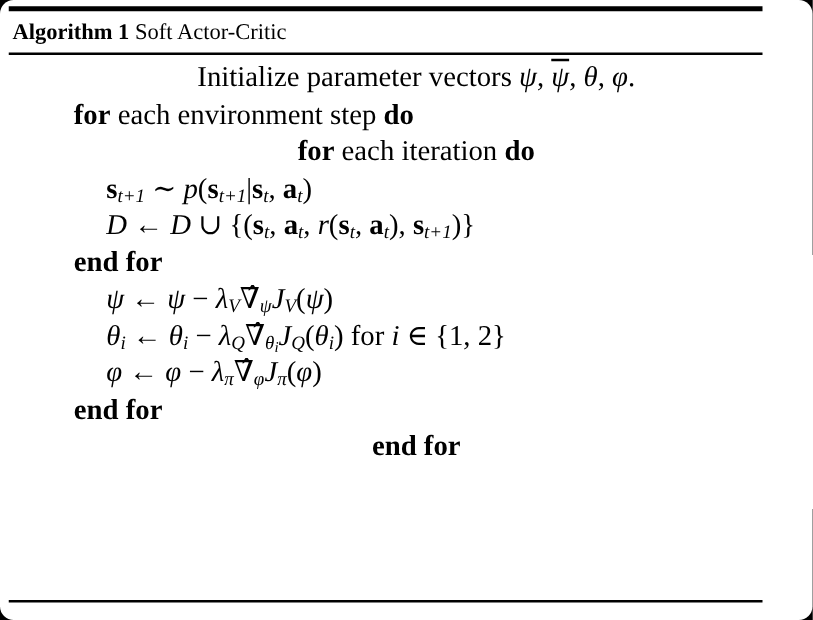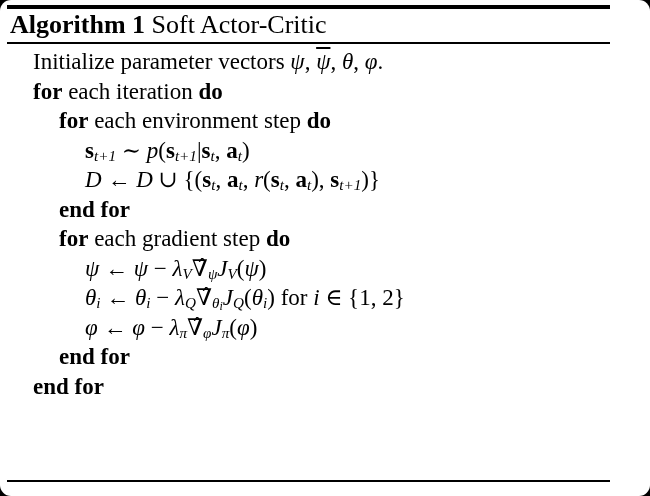--- a/index.html
+++ b/index.html
@@ -27,39 +27,39 @@
     width: 603px;
     background: #000000;
   }
   .rule-top    { top: 5px;   height: 4px; }
   .rule-mid    { top: 42px;  height: 2px; }
   .rule-bottom { top: 480px; height: 2px; }
   .algo-header {
     position: absolute;
     left: 10px;
     top: 11px;
-    font-size: 26px;
+    font-size: 18px;
     line-height: 28px;
     white-space: nowrap;
   }
   .algo-label { font-weight: bold; }
   .algo-title { font-weight: normal; }
   .algo-body {
     position: absolute;
     left: 33px;
     top: 47px;
     width: 600px;
   }
   .line {
     font-size: 23px;
     line-height: 29.5px;
     height: 29.5px;
     white-space: nowrap;
   }
-  .indent-0 { padding-left: 0; }
+  .indent-0 { padding-left: 0; text-align: center; }
   .indent-1 { padding-left: 26px; }
   .indent-2 { padding-left: 52px; }
   .seg-r  { font-style: normal; }
   .seg-b  { font-weight: bold; }
   .seg-i  { font-style: italic; }
   .seg-mb { font-weight: bold; font-style: normal; }
   .seg-ov { font-style: italic; text-decoration: overline; }
   .seg-cal{ font-style: italic; }
   .sub1 { font-size: 66%; vertical-align: -0.22em; letter-spacing: 0; }
   .sub2 { font-size: 52%; vertical-align: -0.45em; }
@@ -68,26 +68,25 @@
 <body>
 
 <div class="sheet">
   <div class="rule rule-top"></div>
   <div class="algo-header">
     <span class="algo-label">Algorithm 1</span><span class="algo-title"> Soft Actor-Critic</span>
   </div>
   <div class="rule rule-mid"></div>
   <div class="algo-body" id="algo-body">
       <div class="line indent-0"><span class="seg-r">Initialize parameter vectors </span><span class="seg-i">ψ</span><span class="seg-r">, </span><span class="seg-ov">ψ</span><span class="seg-r">, </span><span class="seg-i">θ</span><span class="seg-r">, </span><span class="seg-i">φ</span><span class="seg-r">.</span></div>
+      <div class="line indent-1"><span class="seg-b">for</span><span class="seg-r"> each environment step </span><span class="seg-b">do</span></div>
       <div class="line indent-0"><span class="seg-b">for</span><span class="seg-r"> each iteration </span><span class="seg-b">do</span></div>
-      <div class="line indent-1"><span class="seg-b">for</span><span class="seg-r"> each environment step </span><span class="seg-b">do</span></div>
       <div class="line indent-2"><span class="seg-mb">s</span><span class="seg-i sub1">t+1</span><span class="seg-r"> ∼ </span><span class="seg-i">p</span><span class="seg-r">(</span><span class="seg-mb">s</span><span class="seg-i sub1">t+1</span><span class="seg-r">|</span><span class="seg-mb">s</span><span class="seg-i sub1">t</span><span class="seg-r">, </span><span class="seg-mb">a</span><span class="seg-i sub1">t</span><span class="seg-r">)</span></div>
       <div class="line indent-2"><span class="seg-cal">D</span><span class="seg-r"> ← </span><span class="seg-cal">D</span><span class="seg-r"> ∪ {(</span><span class="seg-mb">s</span><span class="seg-i sub1">t</span><span class="seg-r">, </span><span class="seg-mb">a</span><span class="seg-i sub1">t</span><span class="seg-r">, </span><span class="seg-i">r</span><span class="seg-r">(</span><span class="seg-mb">s</span><span class="seg-i sub1">t</span><span class="seg-r">, </span><span class="seg-mb">a</span><span class="seg-i sub1">t</span><span class="seg-r">), </span><span class="seg-mb">s</span><span class="seg-i sub1">t+1</span><span class="seg-r">)}</span></div>
       <div class="line indent-1"><span class="seg-b">end for</span></div>
-      <div class="line indent-1"><span class="seg-b">for</span><span class="seg-r"> each gradient step </span><span class="seg-b">do</span></div>
       <div class="line indent-2"><span class="seg-i">ψ</span><span class="seg-r"> ← </span><span class="seg-i">ψ</span><span class="seg-r"> − </span><span class="seg-i">λ</span><span class="seg-i sub1">V</span><span class="seg-r">∇̂</span><span class="seg-i sub1">ψ</span><span class="seg-i">J</span><span class="seg-i sub1">V</span><span class="seg-r">(</span><span class="seg-i">ψ</span><span class="seg-r">)</span></div>
       <div class="line indent-2"><span class="seg-i">θ</span><span class="seg-i sub1">i</span><span class="seg-r"> ← </span><span class="seg-i">θ</span><span class="seg-i sub1">i</span><span class="seg-r"> − </span><span class="seg-i">λ</span><span class="seg-i sub1">Q</span><span class="seg-r">∇̂</span><span class="seg-i sub1">θ</span><span class="seg-i sub2">i</span><span class="seg-i">J</span><span class="seg-i sub1">Q</span><span class="seg-r">(</span><span class="seg-i">θ</span><span class="seg-i sub1">i</span><span class="seg-r">) for </span><span class="seg-i">i</span><span class="seg-r"> ∈ {1, 2}</span></div>
       <div class="line indent-2"><span class="seg-i">φ</span><span class="seg-r"> ← </span><span class="seg-i">φ</span><span class="seg-r"> − </span><span class="seg-i">λ</span><span class="seg-i sub1">π</span><span class="seg-r">∇̂</span><span class="seg-i sub1">φ</span><span class="seg-i">J</span><span class="seg-i sub1">π</span><span class="seg-r">(</span><span class="seg-i">φ</span><span class="seg-r">)</span></div>
       <div class="line indent-1"><span class="seg-b">end for</span></div>
       <div class="line indent-0"><span class="seg-b">end for</span></div>
     </div>
   <div class="rule rule-bottom"></div>
 </div>
 
 </body></html>

